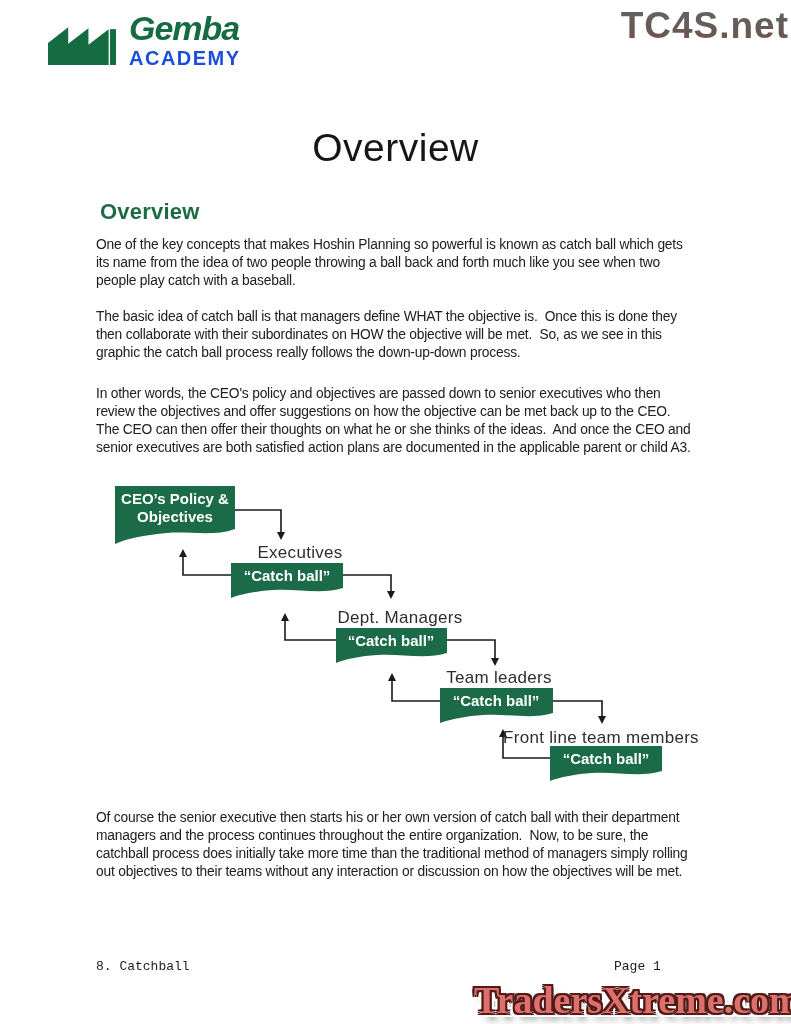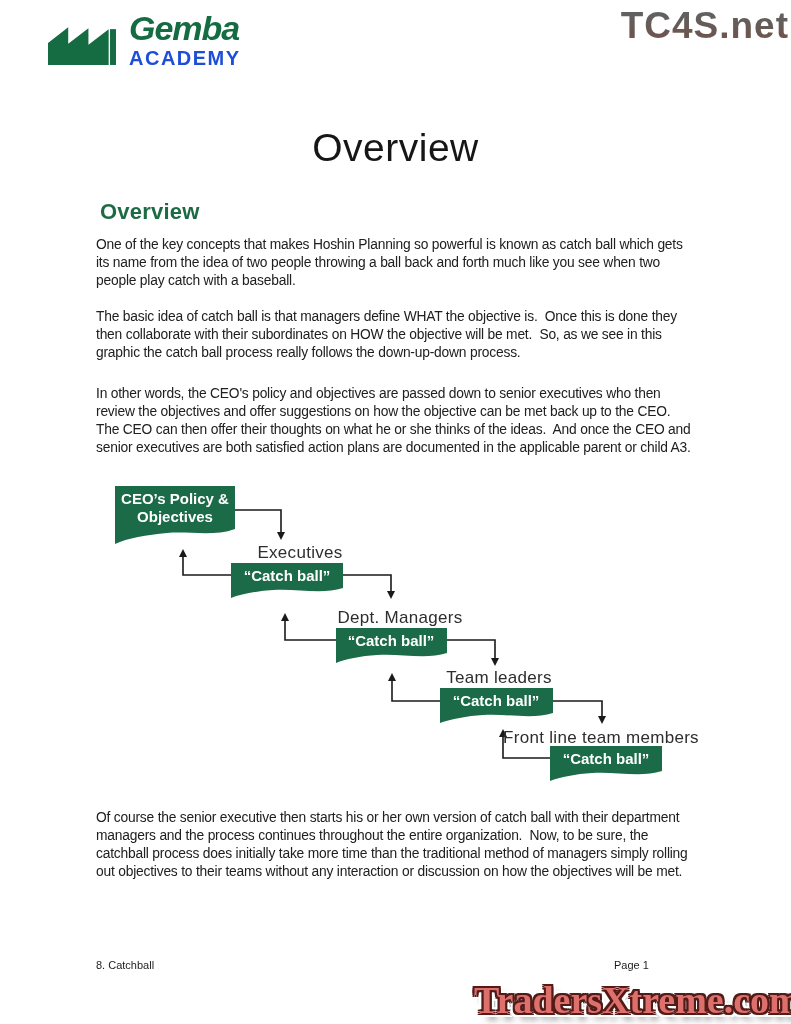--- a/index.html
+++ b/index.html
@@ -71,21 +71,21 @@
     color:#c32127;
     text-shadow:
       -3px -3px 0 #fff, 3px -3px 0 #fff, -3px 3px 0 #fff, 3px 3px 0 #fff,
       0 -3px 0 #fff, 0 3px 0 #fff, -3px 0 0 #fff, 3px 0 0 #fff,
       6px 7px 7px rgba(110,110,110,0.75);
   }
 
   
   .footer-section, .footer-page {
     position:absolute; top:959px;
-    font-family:Liberation Sans, sans-serif; font-size:11px; color:#1d1d1d;
+    font-family:Liberation Mono, monospace; font-size:13px; color:#1d1d1d;
   }
   .footer-section { left:96px; }
   .footer-page { left:614px; }
   .traders {
     position:absolute; left:474px; top:978px;
     font-family:"Liberation Serif", serif;
     font-size:38px; font-weight:bold; color:#dd6f6c; letter-spacing:0;
     text-shadow:
       -2px -2px 0 #521b18, 2px -2px 0 #521b18, -2px 2px 0 #521b18, 2px 2px 0 #521b18,
       0 -2px 0 #521b18, 0 2px 0 #521b18, -2px 0 0 #521b18, 2px 0 0 #521b18,

